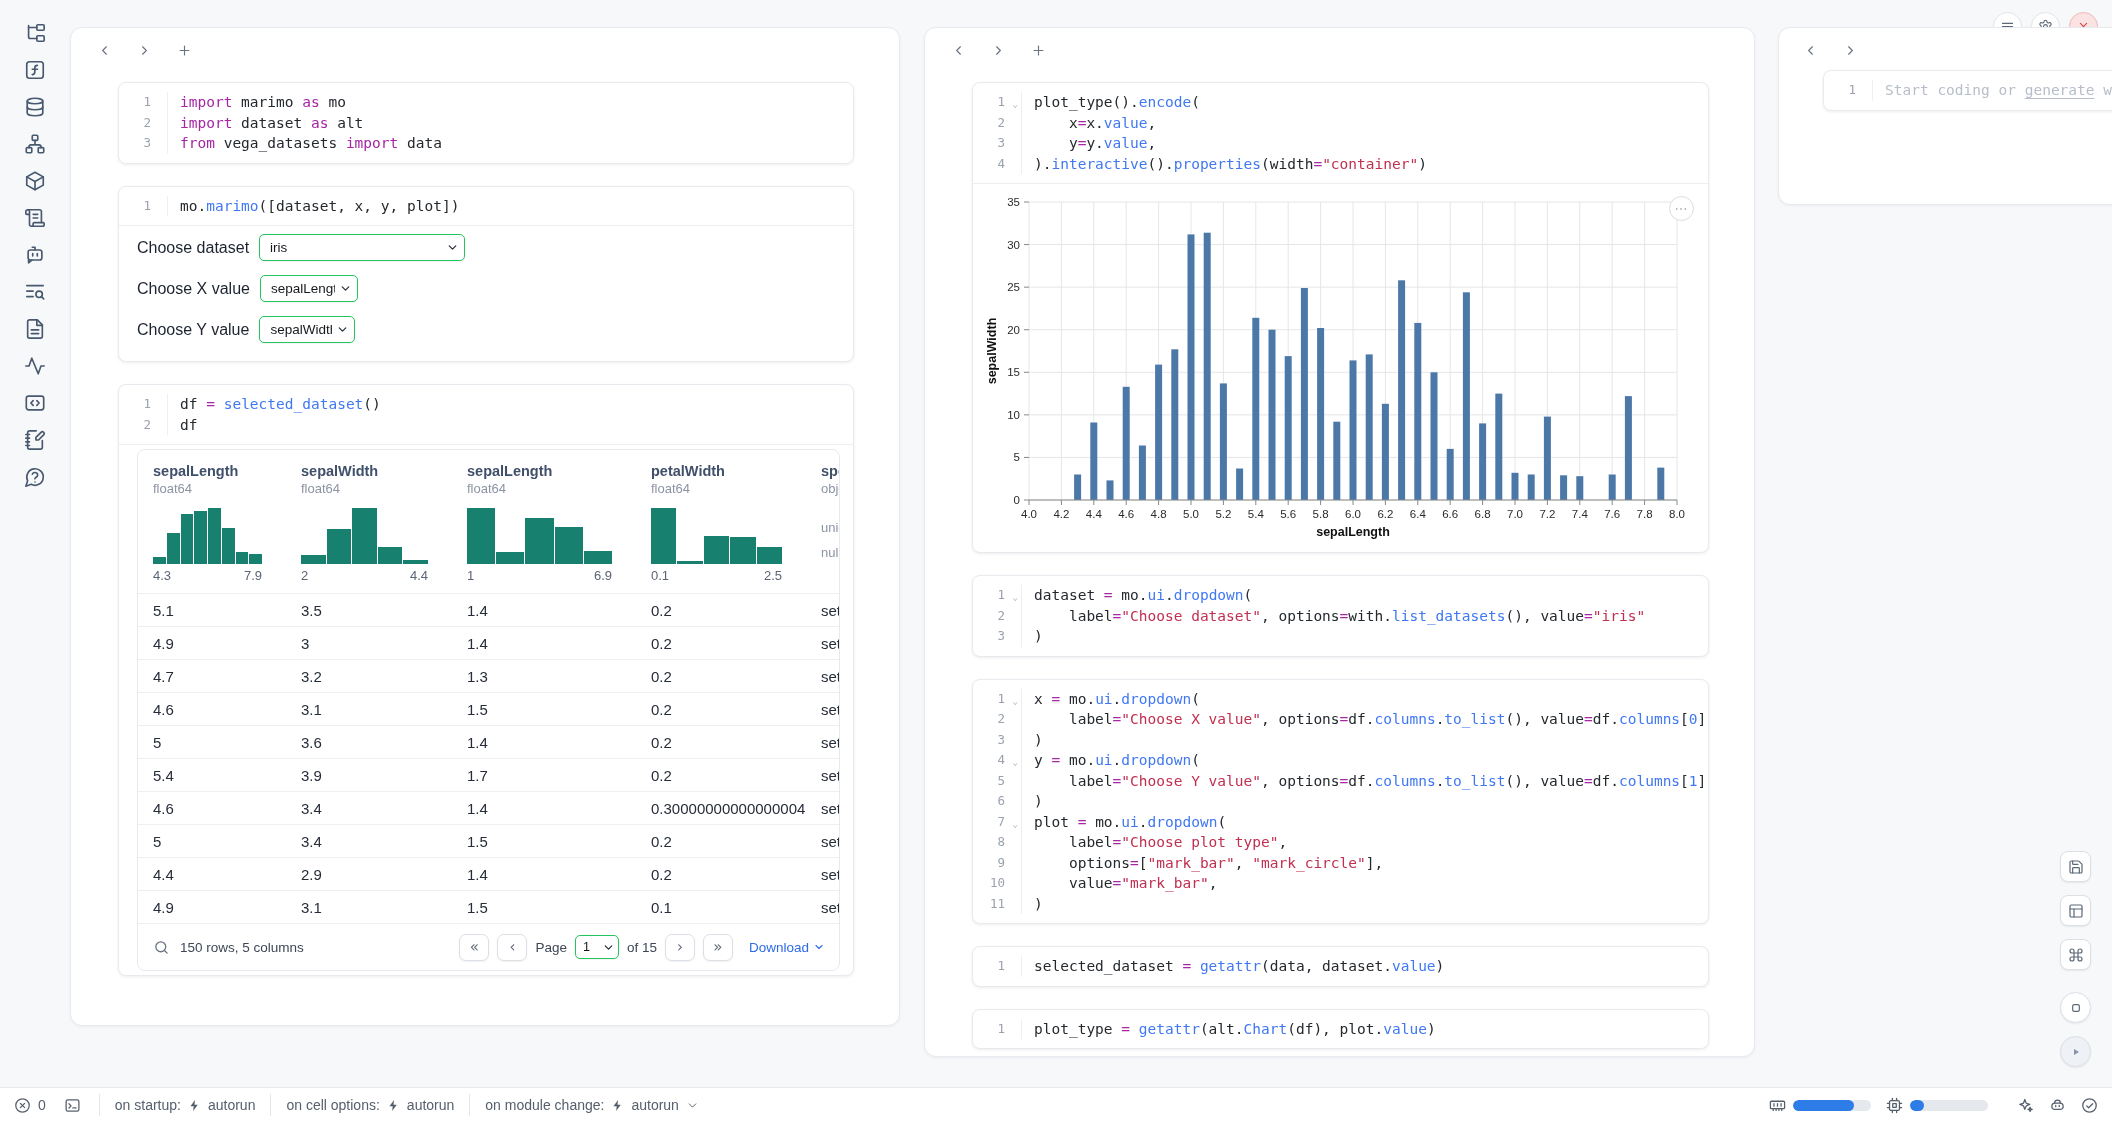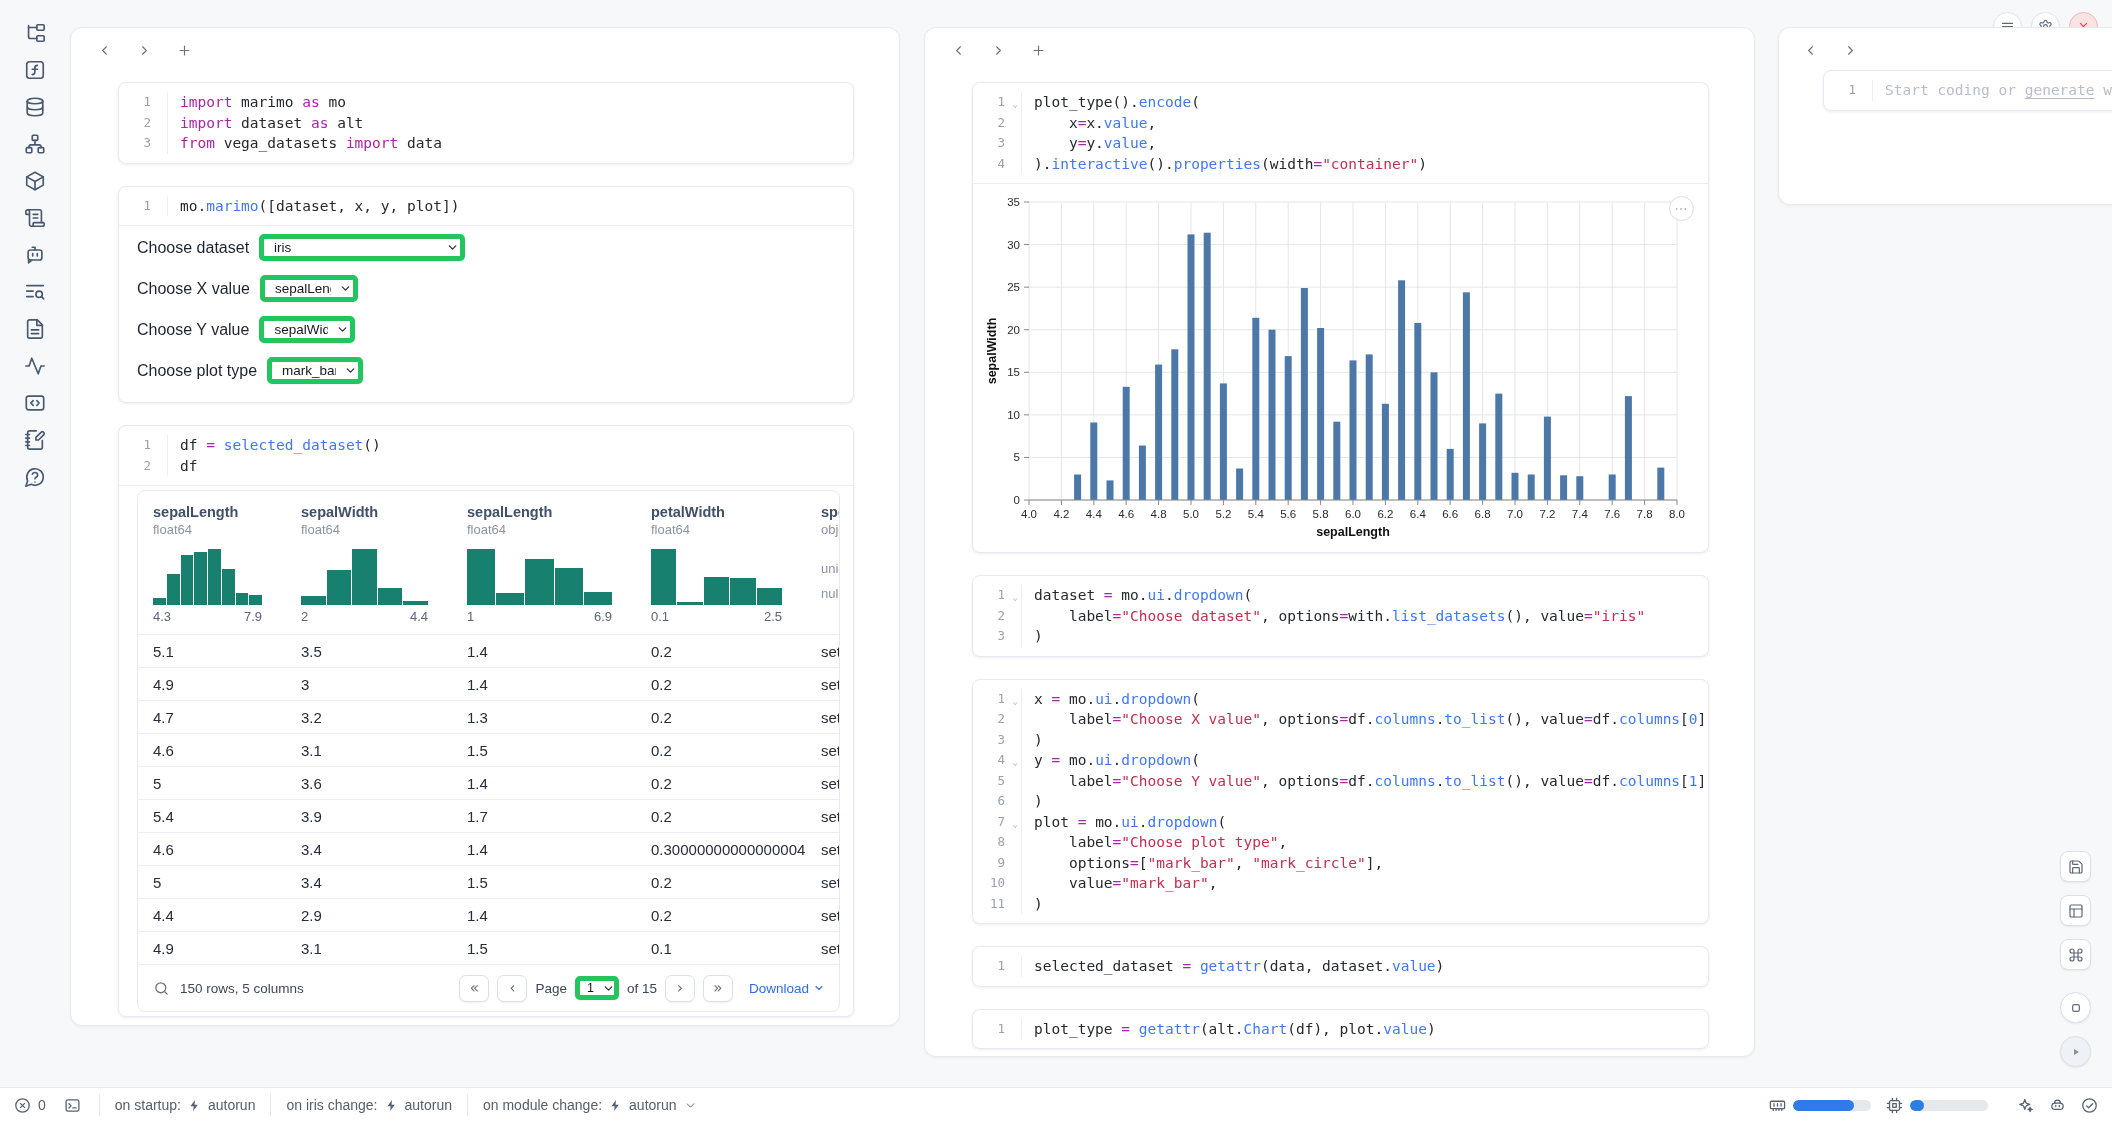--- a/index.html
+++ b/index.html
@@ -46,21 +46,21 @@
   .ts { color:#c22f4f; } .to { color:#a626a4; }
   .placeholder-text { color:#b7bec9; }
   .placeholder-text .gen { text-decoration:underline; text-underline-offset:3px; }
 
   .output { border-top:1px solid #eceff2; padding:4px 18px; }
 
   
   .ctl-row { display:flex; align-items:center; gap:10px; margin:4px 0 14px 0; font-size:16px; color:#1c2430; }
   .sel-wrap { position:relative; display:inline-block; }
   .sel-wrap select { appearance:none; -webkit-appearance:none; -moz-appearance:none;
-    border:5px solid #22c55e; border-radius:5px; height:27px; font-size:13.5px; padding:0 22px 0 10px;
+    border:1px solid #22c55e; border-radius:5px; height:27px; font-size:13.5px; padding:0 22px 0 10px;
     background:#fff; color:#15181d; font-family:"Liberation Sans",sans-serif; width:100%;
     box-shadow:0 1px 1px rgba(0,0,0,.05); cursor:pointer; }
   .sel-wrap .chev { position:absolute; right:6px; top:7px; width:13px; height:13px; color:#2c3540; pointer-events:none; }
   .sel-wrap .chev svg { width:13px; height:13px; stroke-width:2.4; }
 
   
   .tbl { border:1px solid #e6e9ed; border-radius:8px; overflow:hidden; width:703px; font-size:15px; }
   .tbl-head { display:grid; grid-template-columns:148px 166px 184px 170px 1fr; }
   .th { padding:13px 0 0 15px; overflow:hidden; }
   .th .cname { font-weight:bold; color:#40506b; font-size:14.5px; white-space:nowrap; }
@@ -309,28 +309,20 @@
             <span>Choose X value</span>
             <span class="sel-wrap" style="width: 98px;"><select><option>sepalLength</option></select><span class="chev">
                 <svg class="ic" viewBox="0 0 24 24">
                   <path d="m6 9 6 6 6-6"></path>
                 </svg>
               </span></span>
           </div>
           <div class="ctl-row">
             <span>Choose Y value</span>
             <span class="sel-wrap" style="width: 96px;"><select><option>sepalWidth</option></select><span class="chev">
-                <svg class="ic" viewBox="0 0 24 24">
-                  <path d="m6 9 6 6 6-6"></path>
-                </svg>
-              </span></span>
-          </div>
-          <div class="ctl-row">
-            <span>Choose plot type</span>
-            <span class="sel-wrap" style="width: 96px;"><select><option>mark_bar</option></select><span class="chev">
                 <svg class="ic" viewBox="0 0 24 24">
                   <path d="m6 9 6 6 6-6"></path>
                 </svg>
               </span></span>
           </div>
         </div>
     </div>
     <div class="cell">
       <div class="code">
           <div class="code-line">
@@ -862,21 +854,21 @@
     <span>on startup:</span>
     <span class="bolt">
         <svg class="ic" viewBox="0 0 24 24">
           <path d="M13 2 4.5 13.5h6L9.5 22 18 10.5h-6z" fill="currentColor" stroke="none"></path>
         </svg>
       </span>
     <span>autorun</span>
   </div>
   <div class="sb-sep"></div>
   <div class="sb-item">
-    <span>on iris change:</span>
+    <span>on cell options:</span>
     <span class="bolt">
         <svg class="ic" viewBox="0 0 24 24">
           <path d="M13 2 4.5 13.5h6L9.5 22 18 10.5h-6z" fill="currentColor" stroke="none"></path>
         </svg>
       </span>
     <span>autorun</span>
   </div>
   <div class="sb-sep"></div>
   <div class="sb-item">
     <span>on module change:</span>

